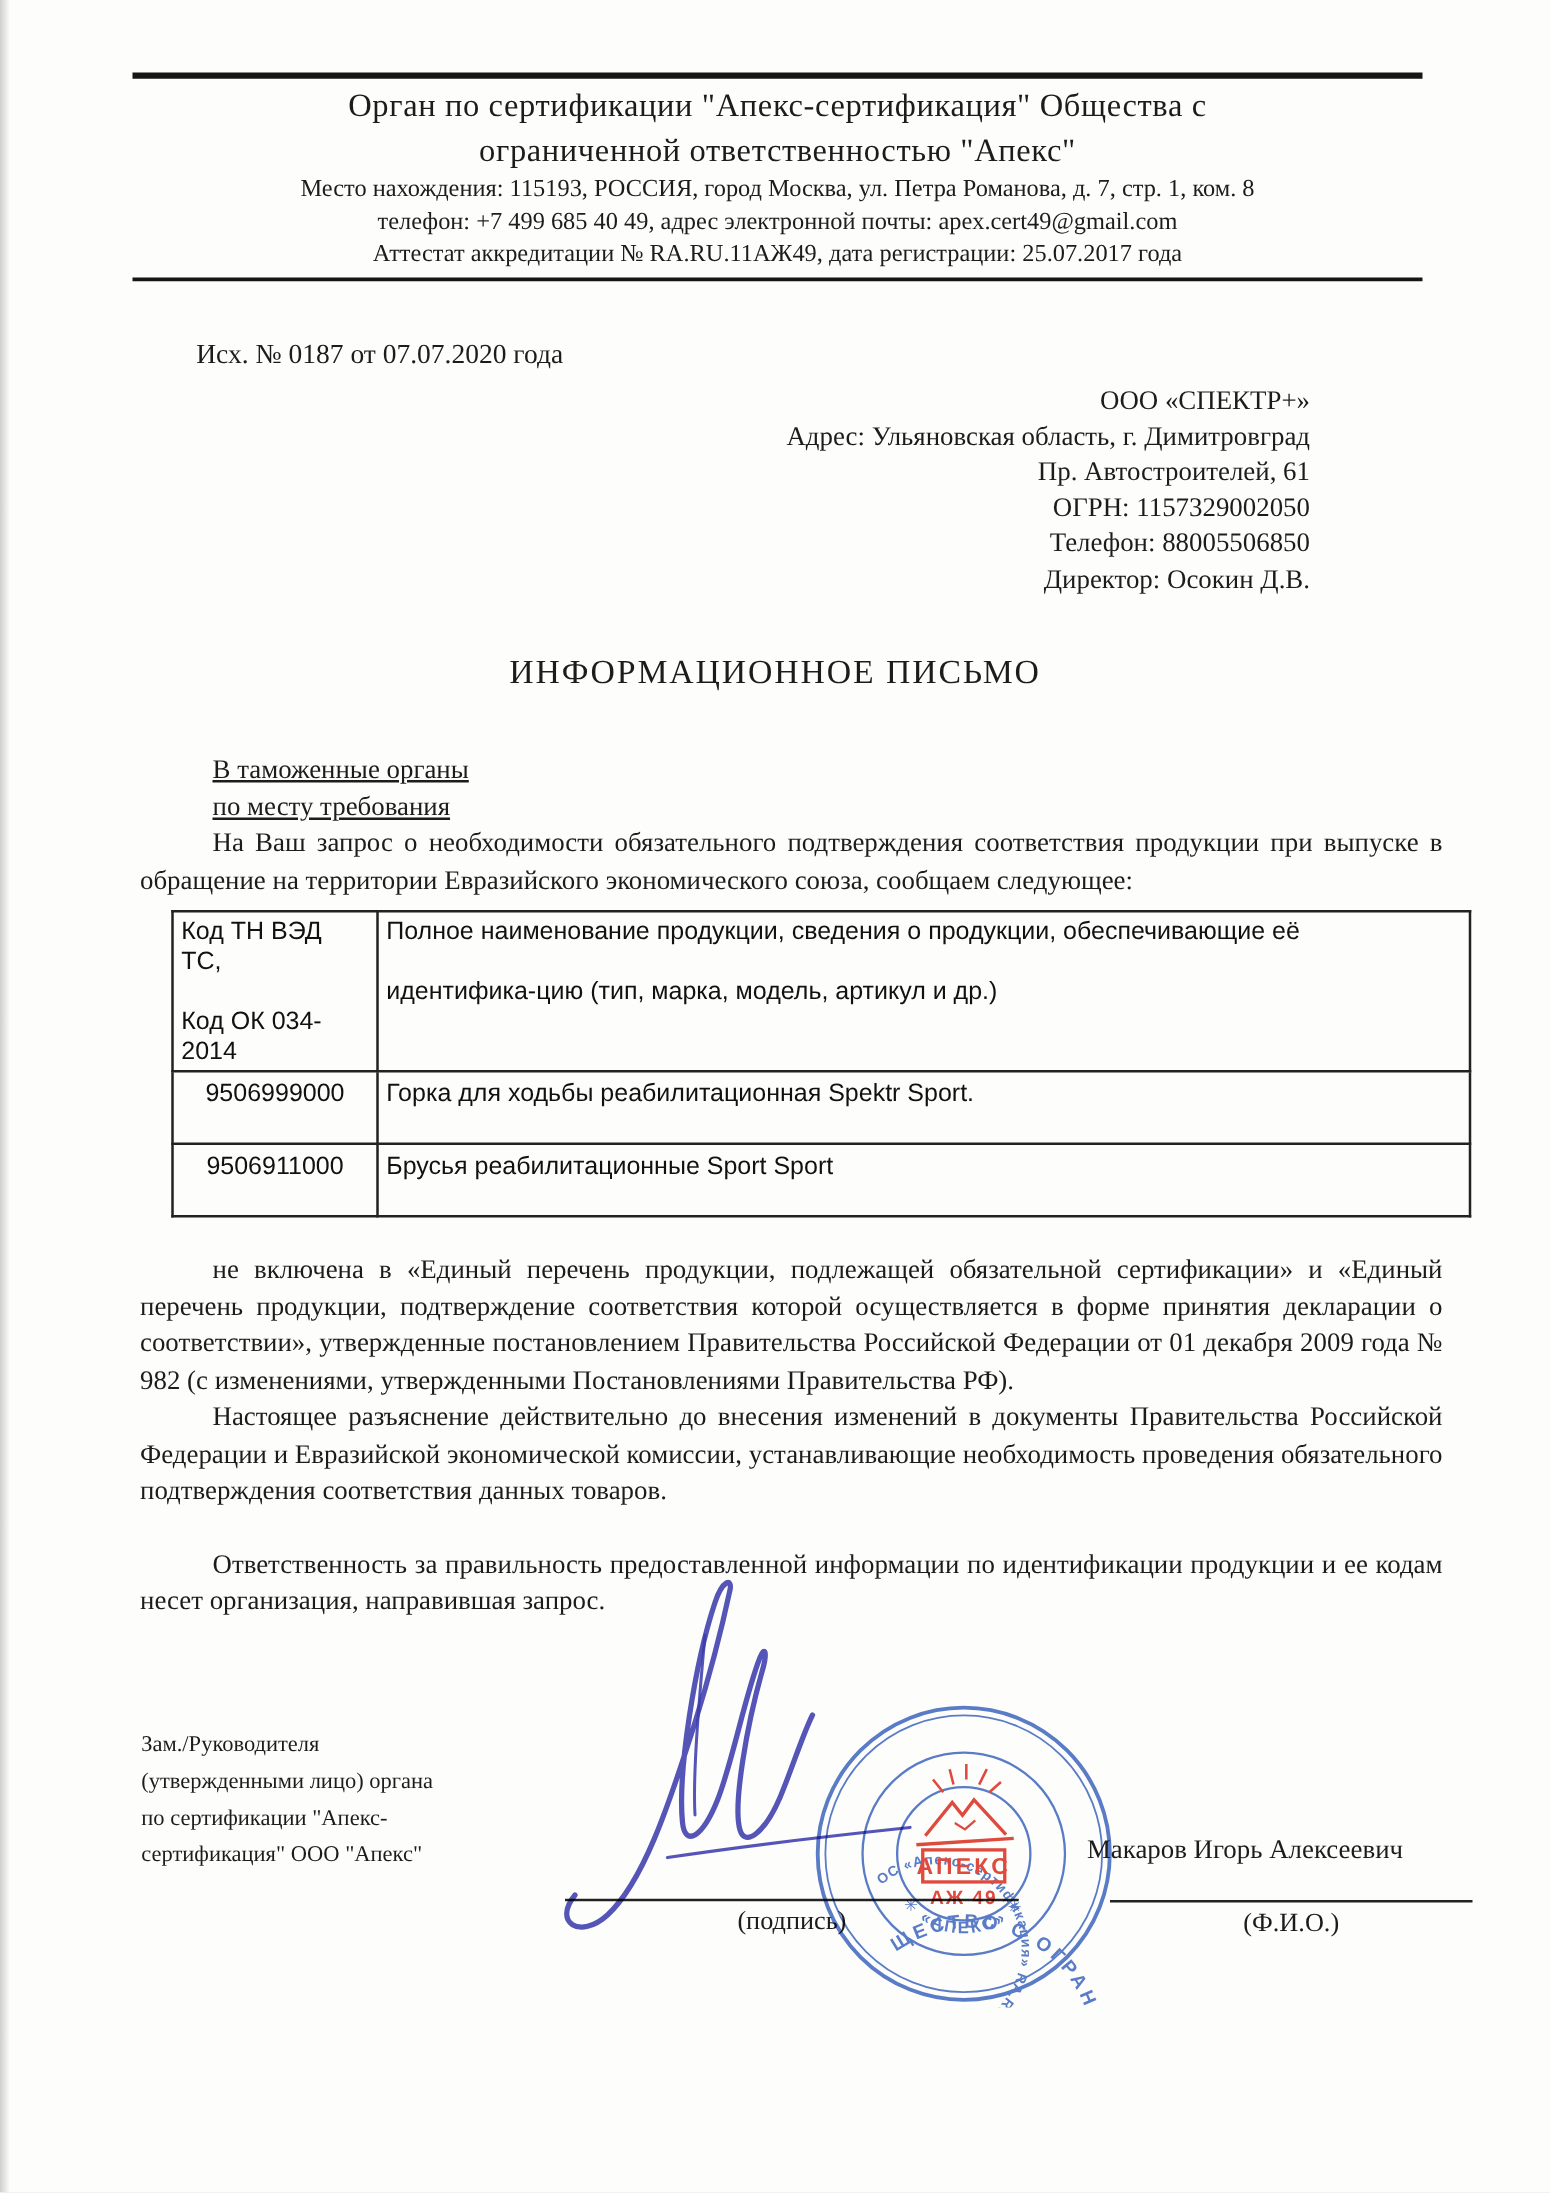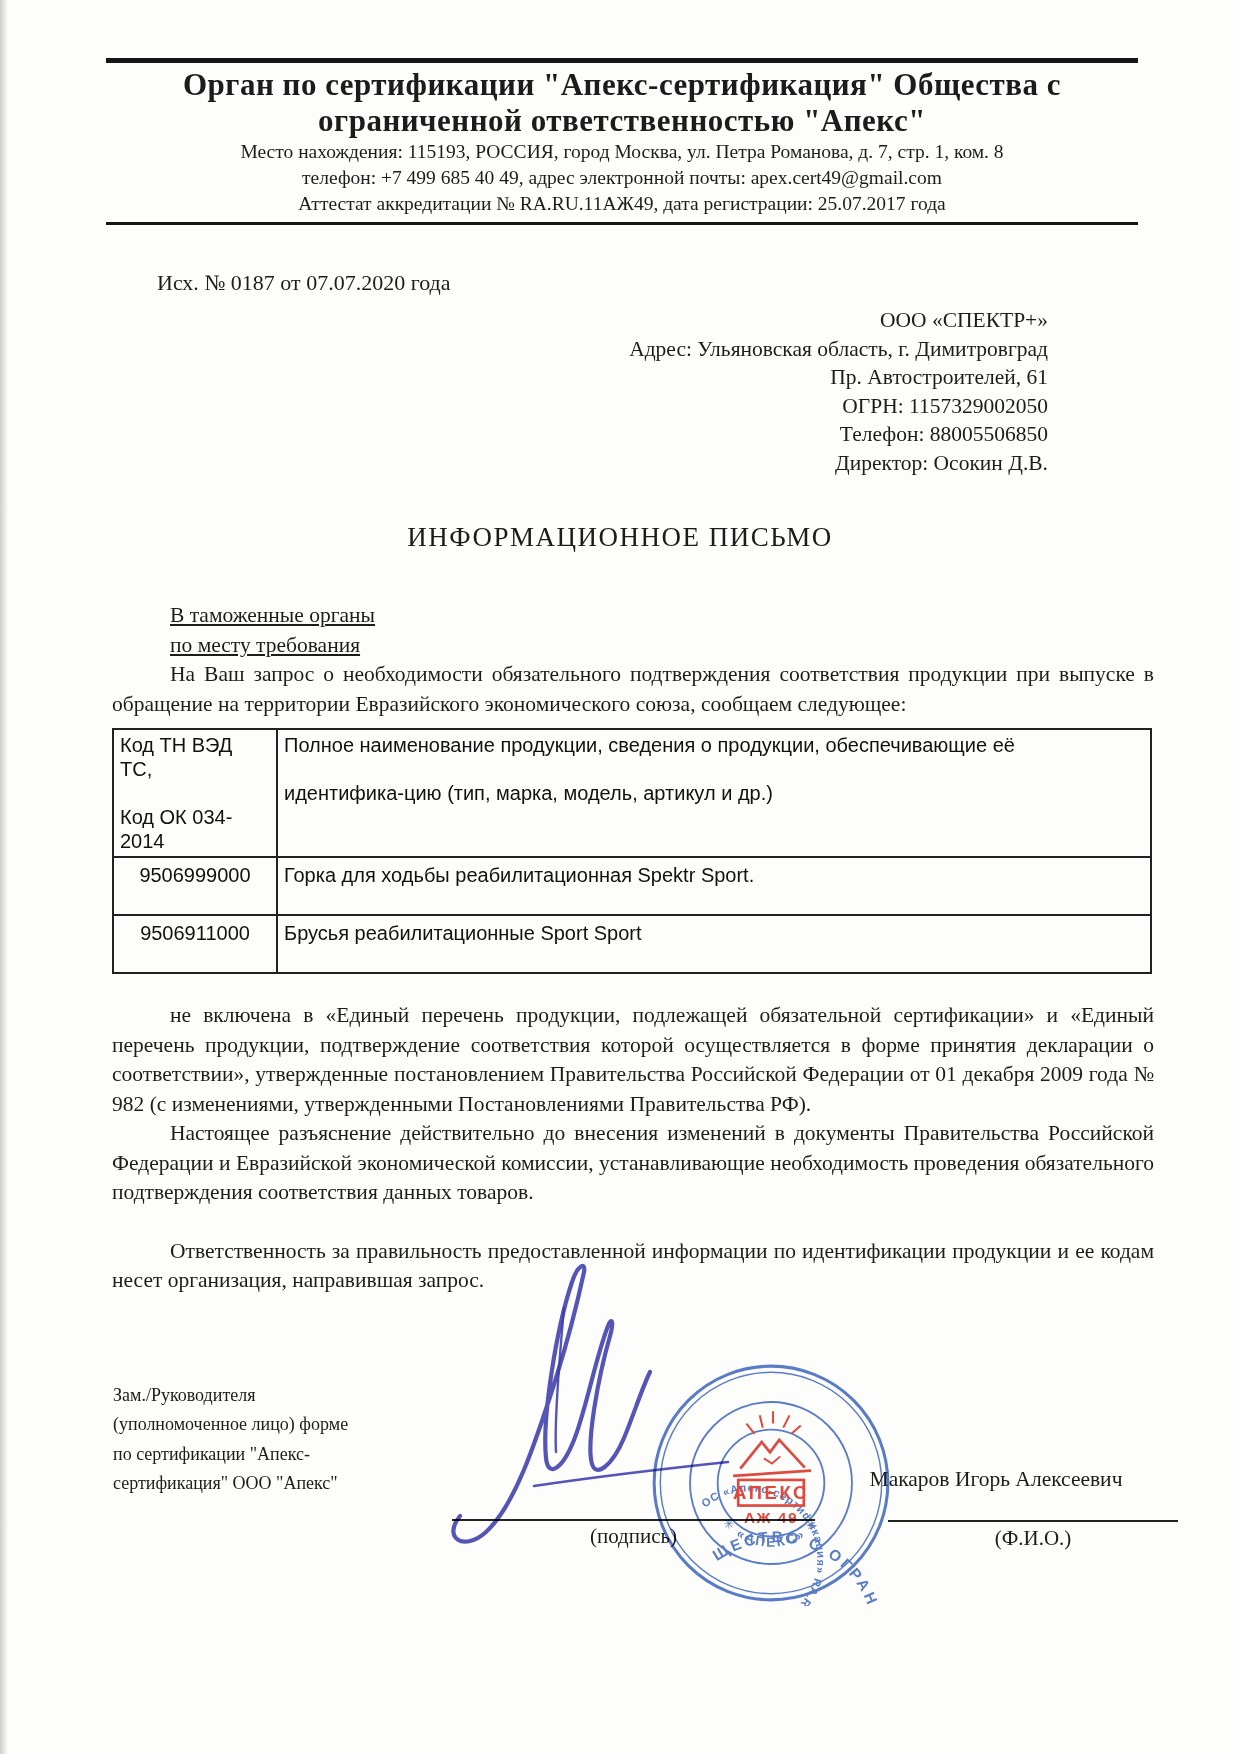--- a/index.html
+++ b/index.html
@@ -8,39 +8,39 @@
     background:#fdfdfb;color:#1c1c1c;overflow:hidden;
     font-family:"Liberation Serif","DejaVu Serif",serif;
   }
   .scan-edge{position:absolute;left:0;top:0;width:8px;height:100%;
     background:linear-gradient(90deg,rgba(120,120,118,.35),rgba(120,120,118,0));}
 
   
   .letterhead{position:absolute;left:106px;top:58px;width:1032px;text-align:center;}
   .rule-top{border-top:5px solid #161616;margin-bottom:4px;}
   .rule-bottom{border-top:3px solid #161616;margin-top:5px;}
-  .lh-title{font-size:31px;font-weight:bold;line-height:36px;letter-spacing:.5px;}
+  .lh-title{font-size:26px;font-weight:normal;line-height:36px;letter-spacing:.5px;}
   .lh-info{font-size:19.5px;line-height:26px;}
 
   
   .reference{position:absolute;left:113px;top:270px;font-size:22px;margin-left:44px;}
   .recipient{position:absolute;right:192px;top:306px;text-align:right;
     font-size:21.5px;line-height:28.6px;}
 
   .doc-title{position:absolute;left:0;top:522px;width:100%;text-align:center;
     font-size:27px;font-weight:normal;letter-spacing:1.5px;}
 
   
   .body-flow{position:absolute;left:112px;top:601px;width:1042px;
     font-size:21.5px;line-height:29.5px;}
   .addressee{ text-indent:58px;text-decoration:underline;}
   .para{margin:0;text-indent:58px;text-align:justify;}
 
   
-  table.codes{border-collapse:collapse;margin-top:9px;width:1040px;
+  table.codes{border-collapse:collapse;margin-left:25px;margin-top:9px;width:1040px;
     font-family:"Liberation Sans","DejaVu Sans",sans-serif;font-size:20px;color:#111;}
   table.codes td{border:2px solid #222;vertical-align:top;padding:3px 6px;}
   td.c-head1{width:150px;padding-left:4px;padding-right:0;}
   .cell-line{line-height:24px;}
   .cell-line2{margin-top:24px;}
   td.c-head2{height:86px;}
   td.c-code{text-align:center;height:50px;}
   .p-after-table{margin-top:27px;}
   .p-gap{margin-top:29px;}
 
@@ -131,21 +131,21 @@
     </tbody>
       </table>
 
     <p class="para p-after-table">не включена в «Единый перечень продукции, подлежащей обязательной сертификации» и «Единый перечень продукции, подтверждение соответствия которой осуществляется в форме принятия декларации о соответствии», утвержденные постановлением Правительства Российской Федерации от 01 декабря 2009 года № 982 (с изменениями, утвержденными Постановлениями Правительства РФ).</p>
     <p class="para">Настоящее разъяснение действительно до внесения изменений в документы Правительства Российской Федерации и Евразийской экономической комиссии, устанавливающие необходимость проведения обязательного подтверждения соответствия данных товаров.</p>
     <p class="para p-gap">Ответственность за правильность предоставленной информации по идентификации продукции и ее кодам несет организация, направившая запрос.</p>
   </div>
 
   <div class="sig-left">
     <div>Зам./Руководителя</div>
-    <div>(уполномоченное лицо) форме</div>
+    <div>(утвержденными лицо) органа</div>
     <div>по сертификации "Апекс-</div>
     <div>сертификация" ООО "Апекс"</div>
   </div>
 
   <div class="sig-name">Макаров Игорь Алексеевич</div>
 
   <div class="sig-line left"></div>
   <div class="sig-line right"></div>
   <div class="sig-caption cap-left">(подпись)</div>
   <div class="sig-caption cap-right">(Ф.И.О.)</div>

